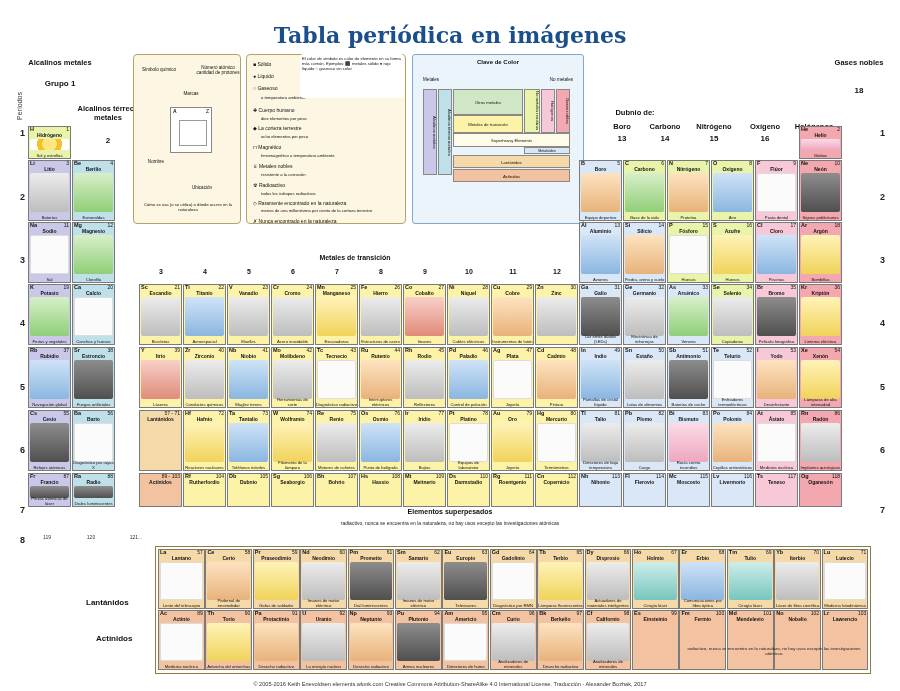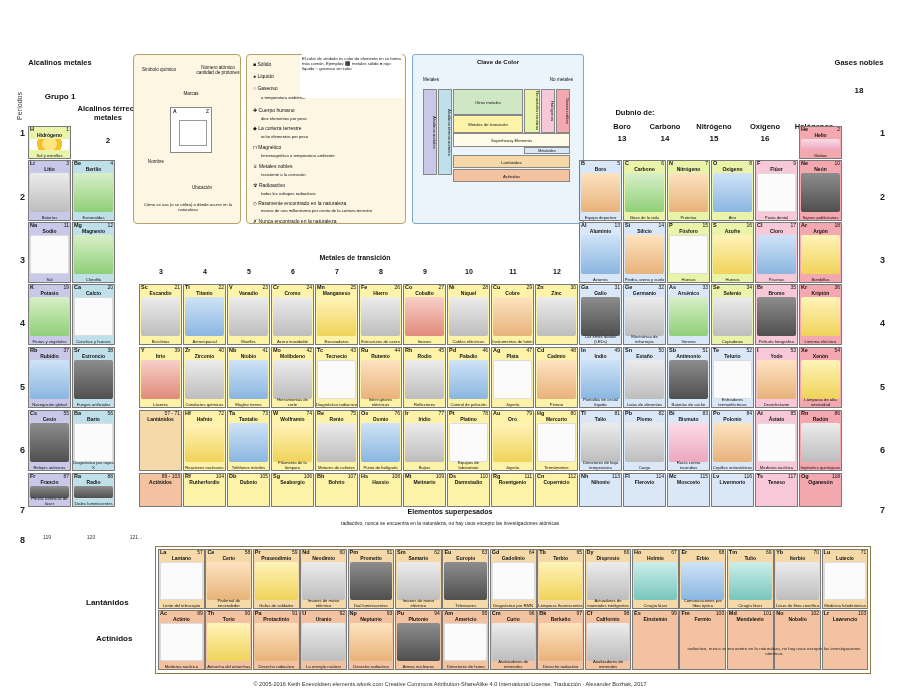--- a/index.html
+++ b/index.html
@@ -96,20 +96,21 @@
   .pic.yellow{background:linear-gradient(#fff3b8,#f0d35a);}
   .pic.teal{background:linear-gradient(#cdeeea,#77c6bd);}
   .pic.red{background:linear-gradient(#f8cfc8,#e08b7a);}
   .pic.white{background:#fbfbfb;border:1px solid #ddd;box-sizing:border-box;}
 </style>
 </head>
 <body>
 
 <div id="root">
 
+  <div class="title">Tabla periódica en imágenes</div>
 
   <div class="vlabel" style="left:16px;top:120px;">Períodos</div>
 
   <div class="periodnum" style="left:20px;top:128px;">1</div>
   <div class="periodnum" style="left:20px;top:192px;">2</div>
   <div class="periodnum" style="left:20px;top:255px;">3</div>
   <div class="periodnum" style="left:20px;top:318px;">4</div>
   <div class="periodnum" style="left:20px;top:382px;">5</div>
   <div class="periodnum" style="left:20px;top:445px;">6</div>
   <div class="periodnum" style="left:20px;top:505px;">7</div>
@@ -117,21 +118,21 @@
 
   <div class="periodnum" style="left:880px;top:128px;">1</div>
   <div class="periodnum" style="left:880px;top:192px;">2</div>
   <div class="periodnum" style="left:880px;top:255px;">3</div>
   <div class="periodnum" style="left:880px;top:318px;">4</div>
   <div class="periodnum" style="left:880px;top:382px;">5</div>
   <div class="periodnum" style="left:880px;top:445px;">6</div>
   <div class="periodnum" style="left:880px;top:505px;">7</div>
 
   <div class="grp" style="left:26px;top:58px;width:68px;">Alcalinos metales</div>
-  <div class="grpnum" style="left:26px;top:92px;width:68px;">Grupo 1</div>
+  <div class="grpnum" style="left:26px;top:79px;width:68px;">Grupo 1</div>
   <div class="grp" style="left:76px;top:104px;width:64px;">Alcalinos térreos metales</div>
   <div class="grpnum" style="left:76px;top:136px;width:64px;">2</div>
 
   <div class="grp" style="left:600px;top:108px;width:70px;font-weight:bold;">Dubnio de:</div>
   <div class="grp" style="left:600px;top:122px;width:44px;">Boro</div>
   <div class="grpnum" style="left:600px;top:134px;width:44px;">13</div>
   <div class="grp" style="left:640px;top:122px;width:50px;">Carbono</div>
   <div class="grpnum" style="left:640px;top:134px;width:50px;">14</div>
   <div class="grp" style="left:686px;top:122px;width:56px;">Nitrógeno</div>
   <div class="grpnum" style="left:686px;top:134px;width:56px;">15</div>

